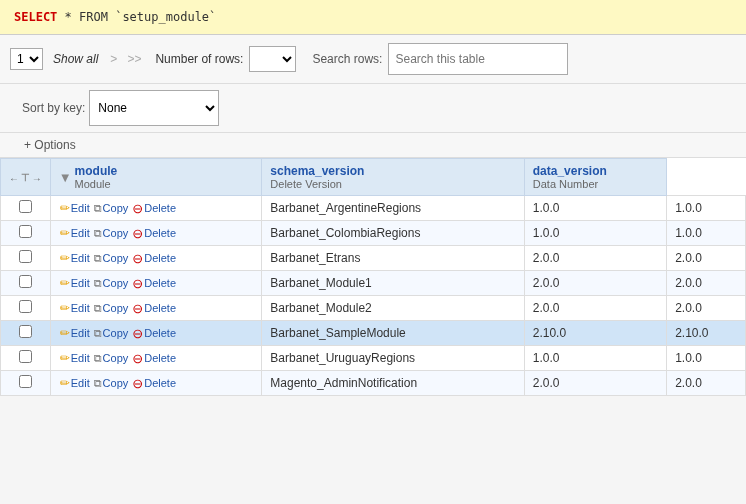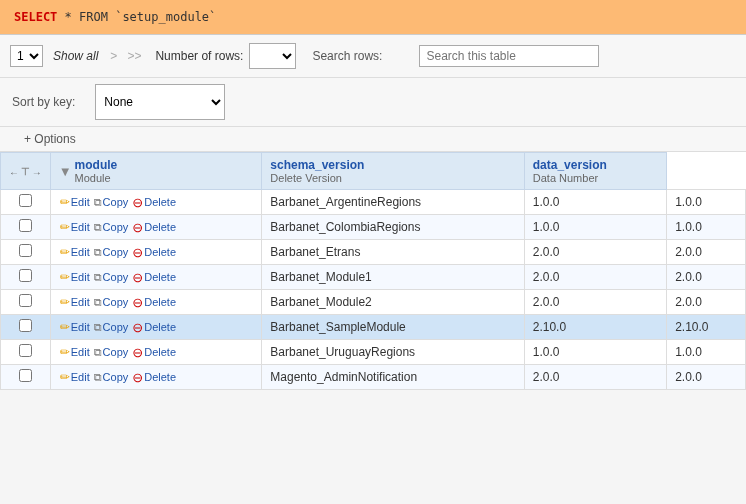--- a/index.html
+++ b/index.html
@@ -3,21 +3,21 @@
   <meta charset="utf-8">
   <style>
     * { box-sizing: border-box; margin: 0; padding: 0; }
     body {
       font-family: Arial, sans-serif;
       font-size: 12px;
       background: #f5f5f5;
       color: #333;
     }
     .sql-bar {
-      background: #fdba74;
+      background: #fef9c3;
       border-bottom: 1px solid #ccc;
       padding: 10px 14px;
       font-family: monospace;
       font-size: 12px;
       color: #333;
     }
     .sql-bar span.kw { color: #cc0000; font-weight: bold; }
     .toolbar-row {
       display: flex;
       align-items: center;
@@ -59,30 +59,29 @@
       border: 1px solid #aaa;
       background: #fff;
       font-size: 12px;
       height: 20px;
     }
     .filter-label { margin-left: 10px; color: #555; }
     .filter-input {
       border: 1px solid #aaa;
       padding: 2px 6px;
       font-size: 12px;
-      height: 22px;
+      height: 32px;
       width: 180px;
       background: #fff;
-      margin-left: 31px;
     }
     .sort-row {
       display: flex;
       align-items: center;
-      gap: 20px;
-      padding: 6px 12px;
+      gap: 4px;
+      padding: 6px 22px;
       background: #f7f7f7;
       border-bottom: 1px solid #ddd;
     }
     .sort-row label { font-size: 12px; color: #555; }
     select.sort-select {
       border: 1px solid #aaa;
       padding: 1px 4px;
       font-size: 12px;
       height: 36px;
       width: 130px;

